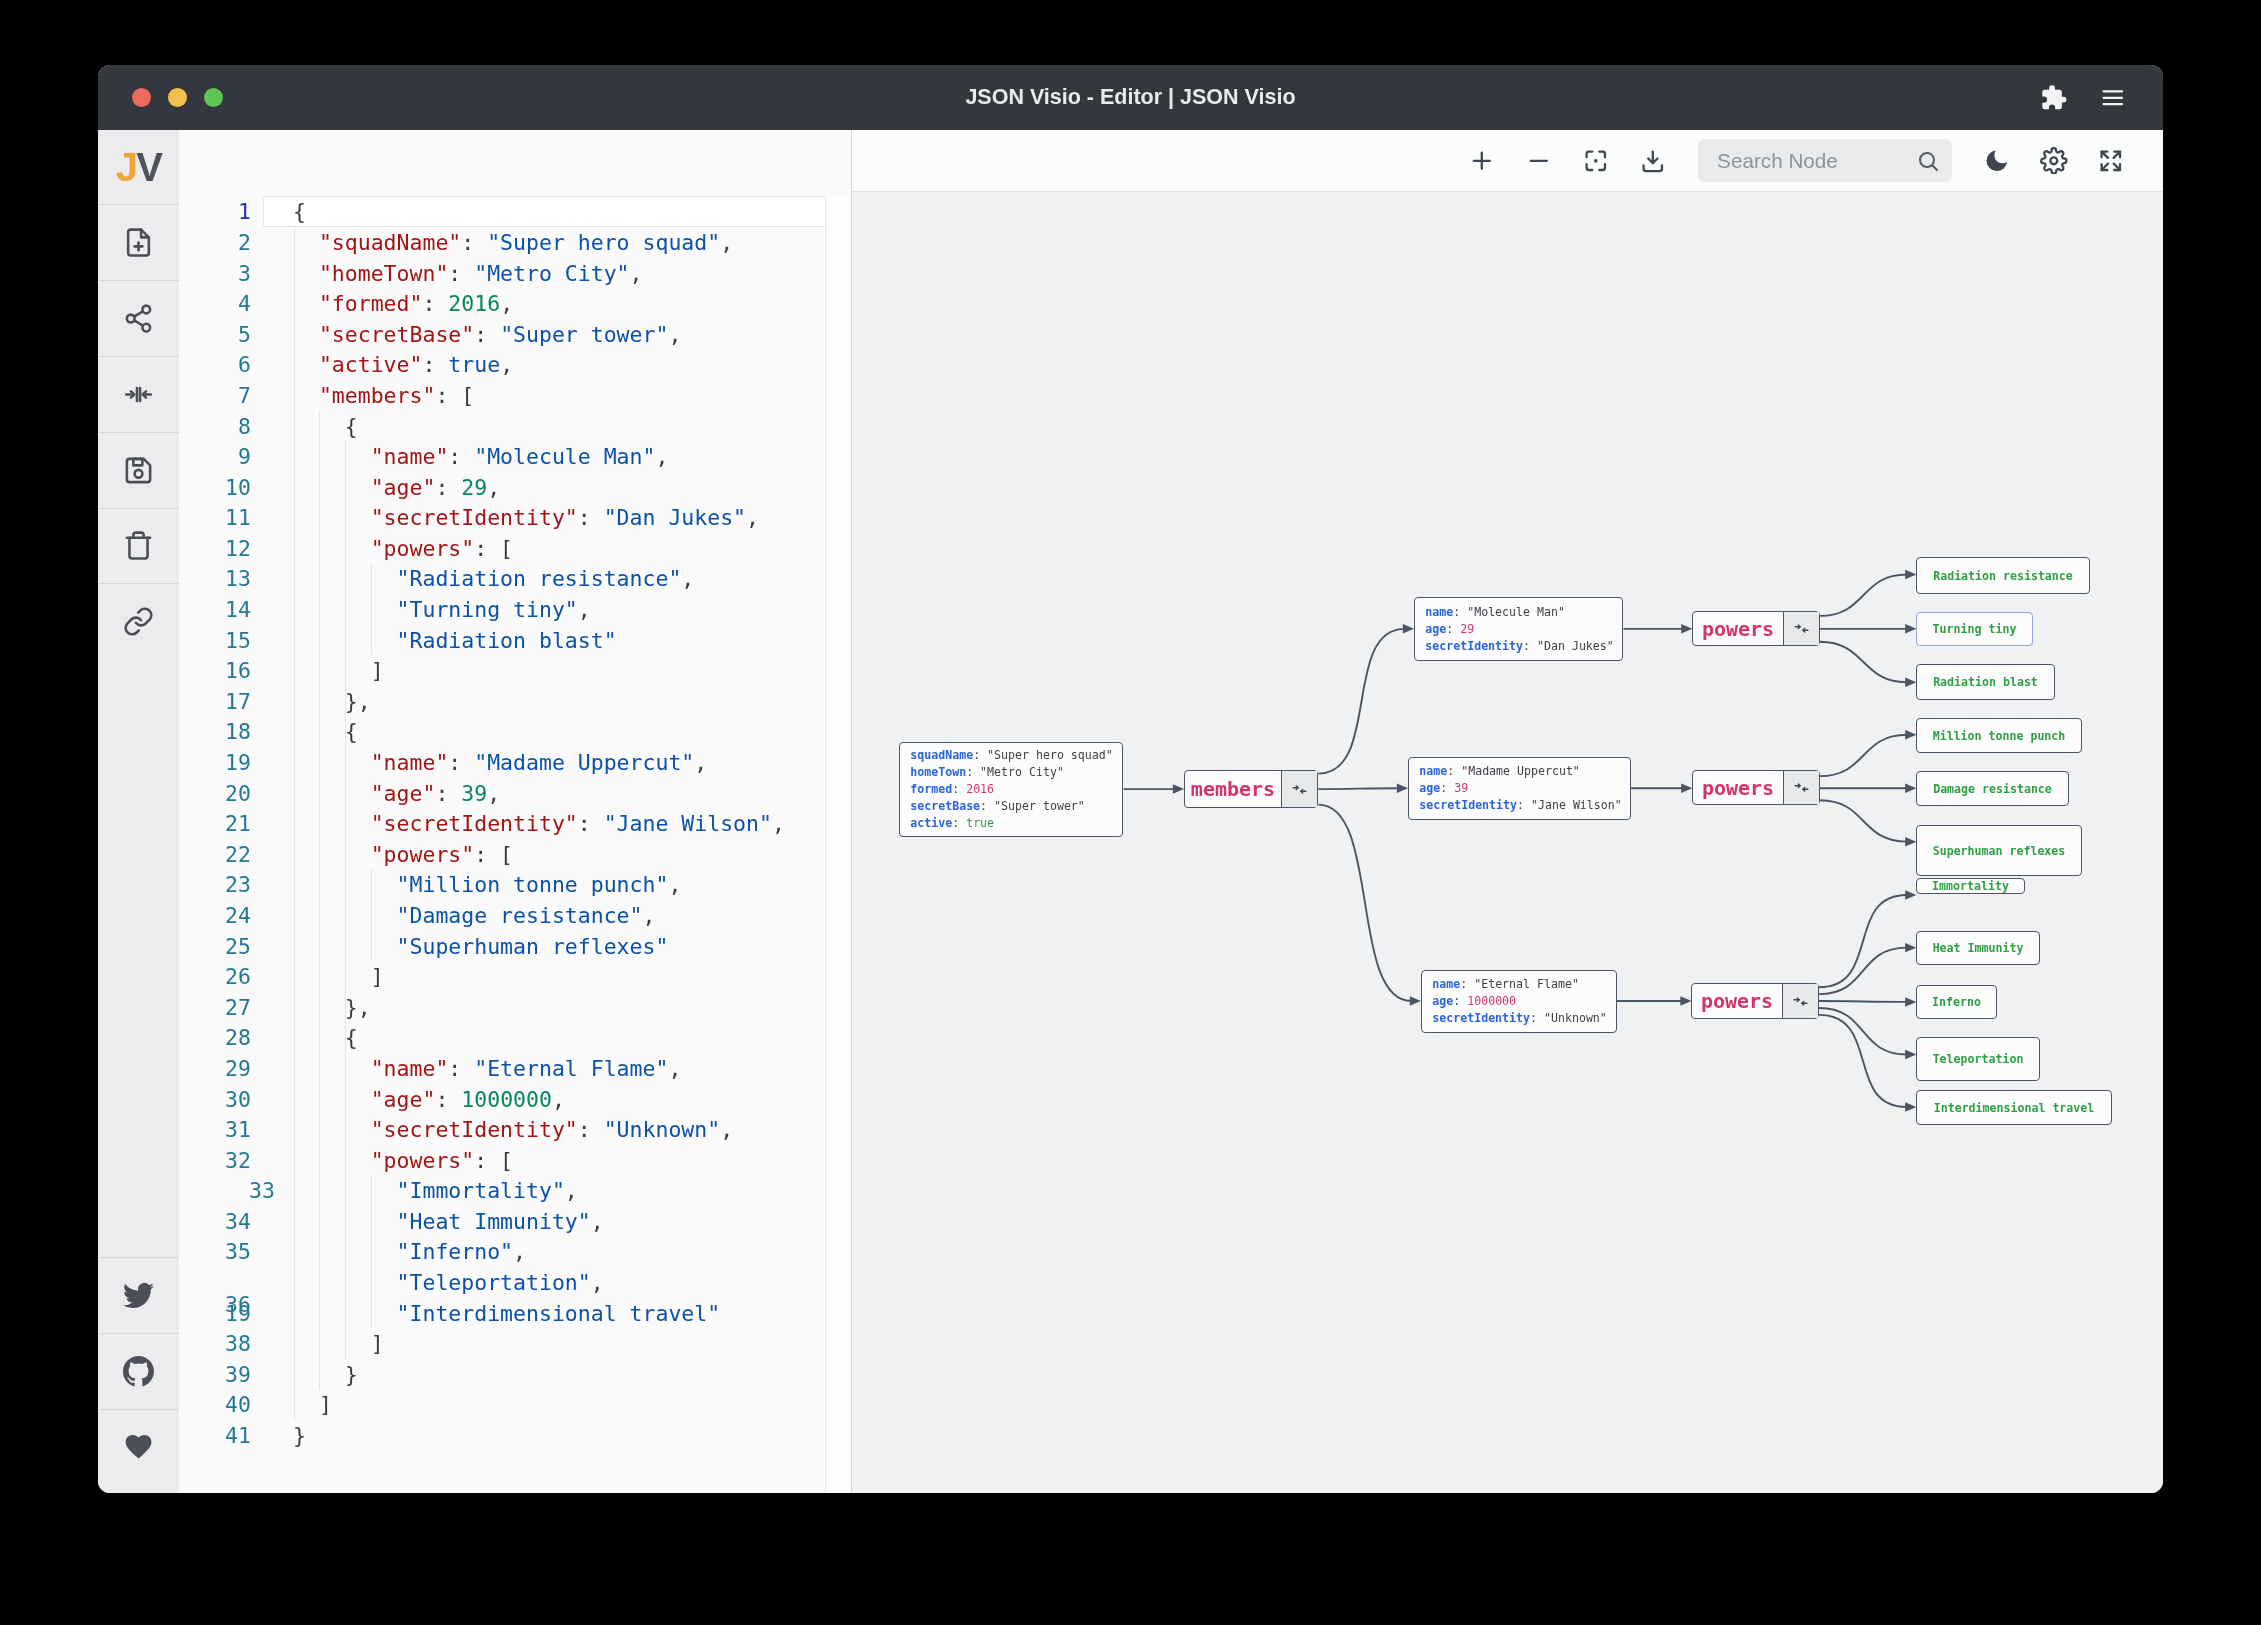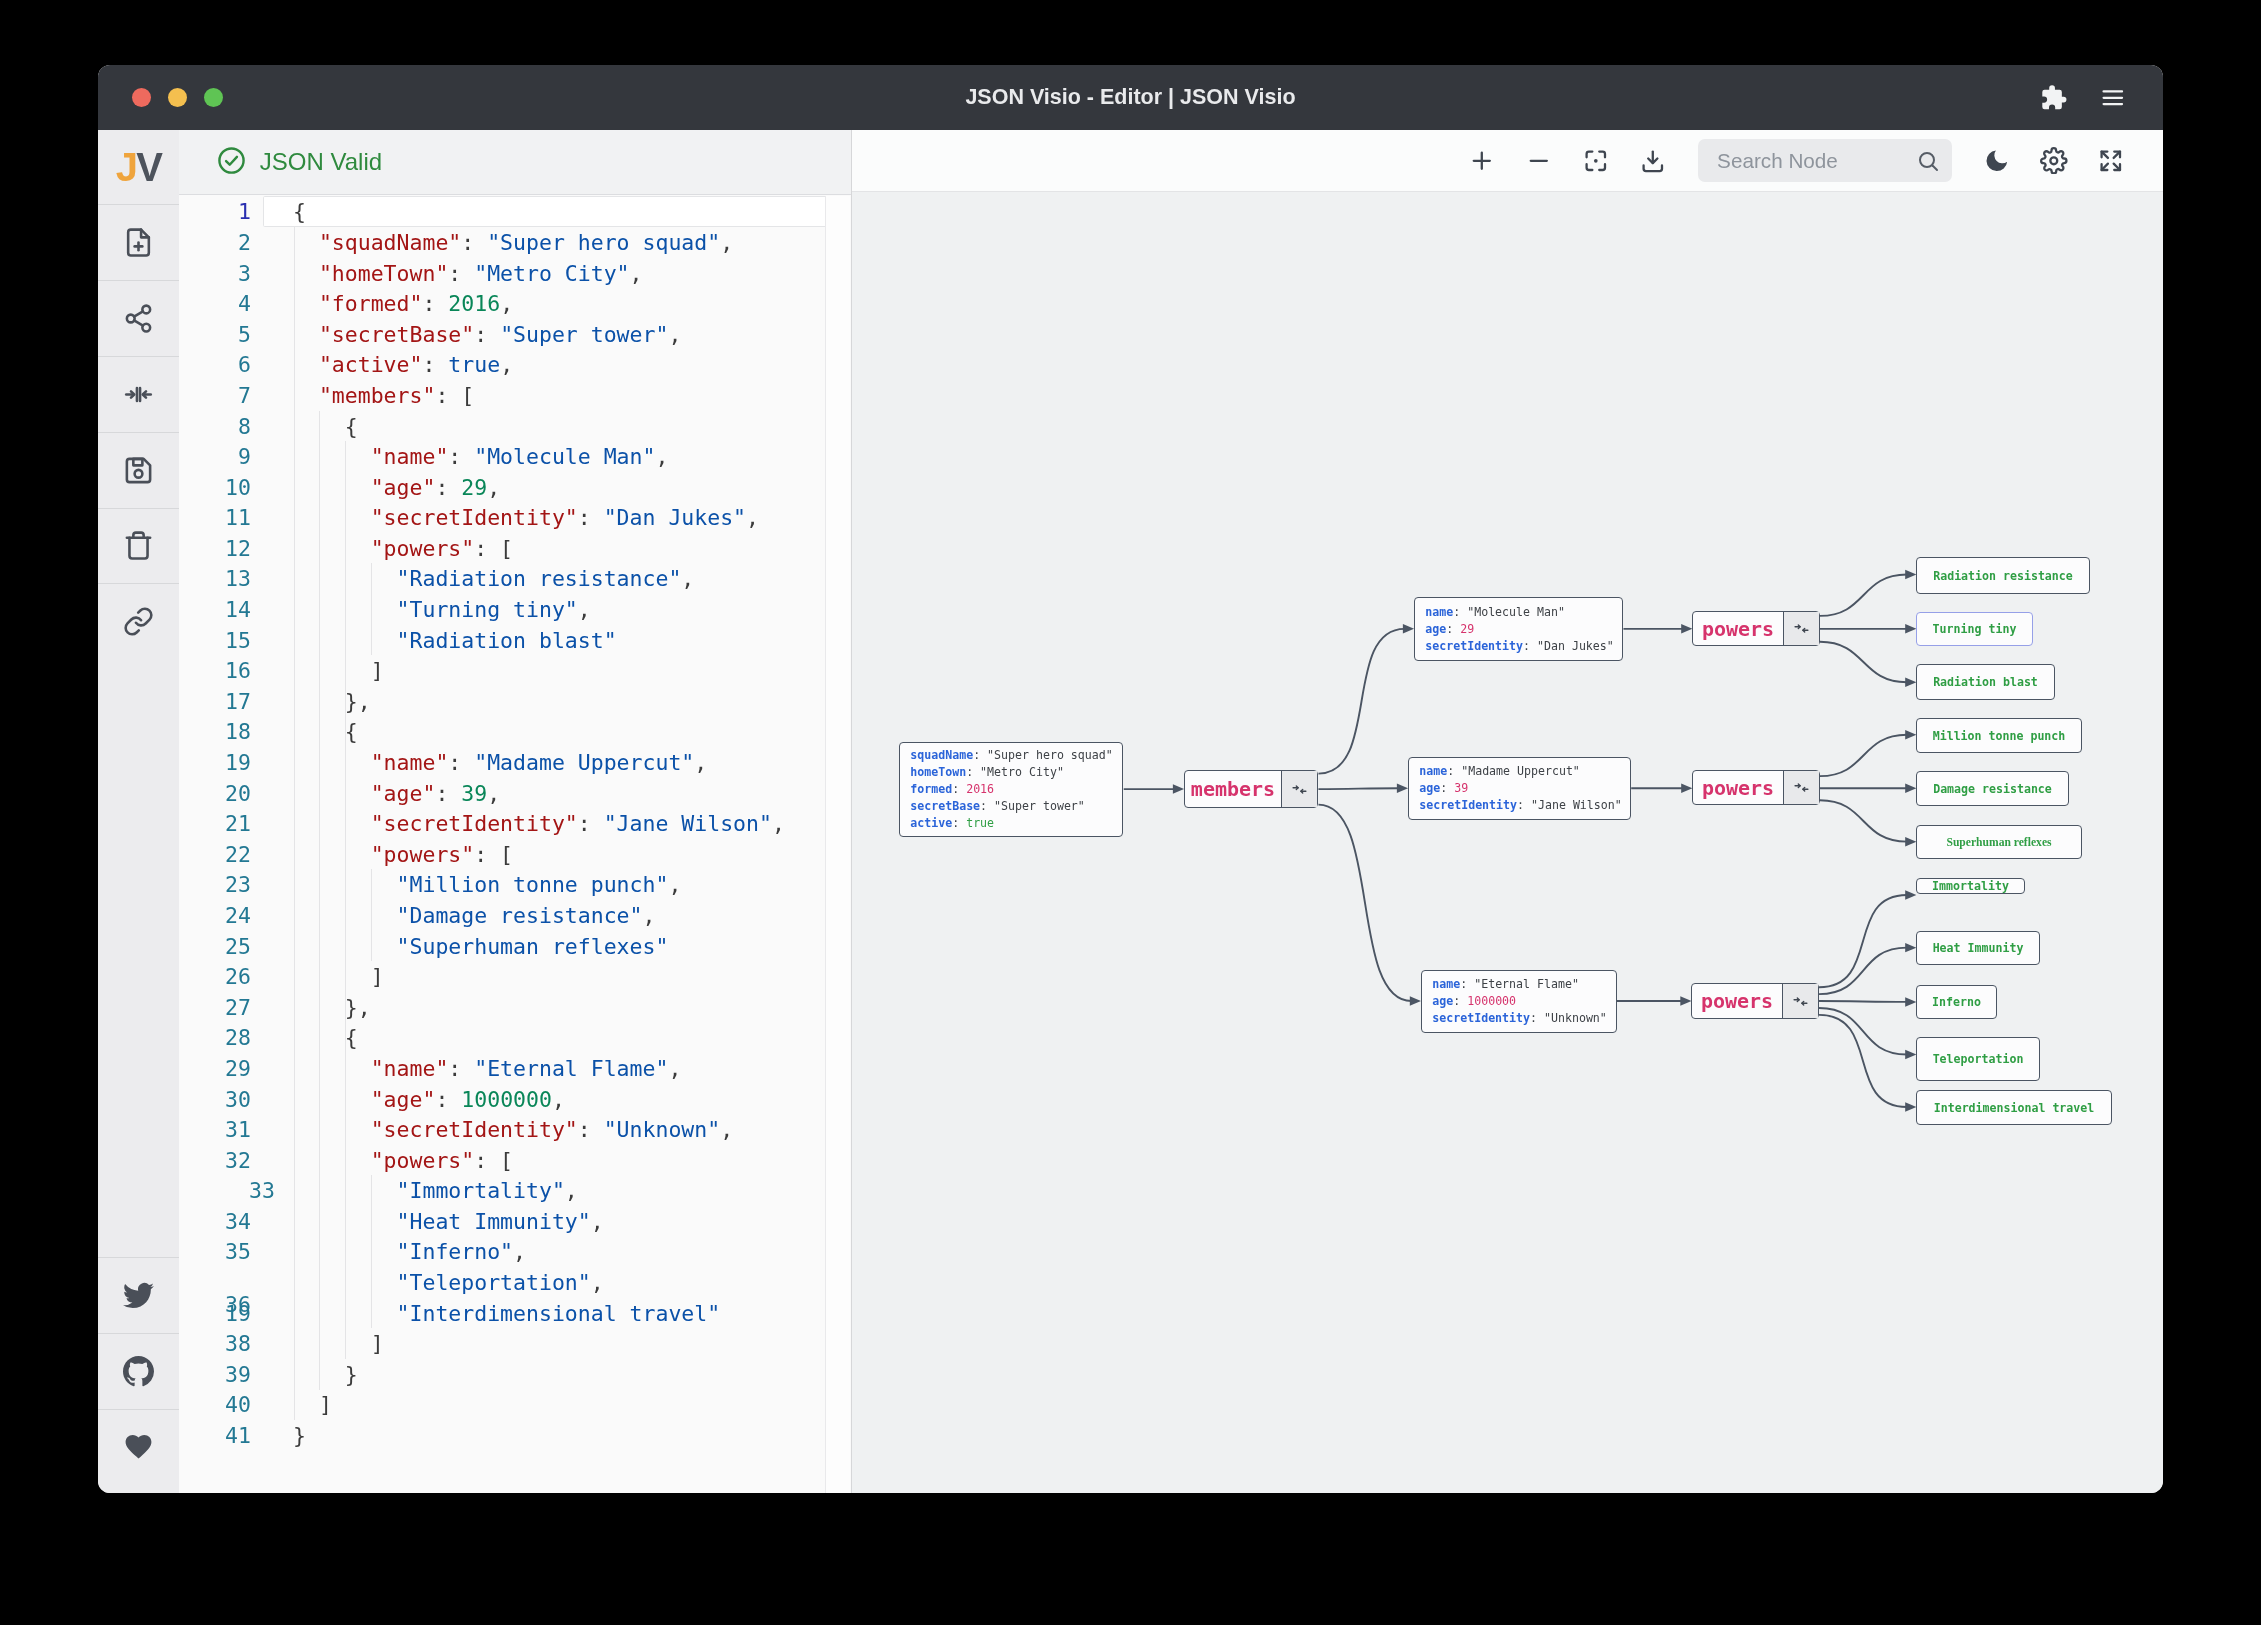--- a/index.html
+++ b/index.html
@@ -171,27 +171,20 @@
           <div class="side-sep"></div>
           <div class="side-item">
             <svg width="31" height="31" viewBox="0 0 24 24" fill="currentColor" stroke="none">
               <path d="M12 21.35l-1.45-1.32C5.4 15.36 2 12.28 2 8.5 2 5.42 4.42 3 7.5 3c1.74 0 3.41.81 4.5 2.09C13.09 3.81 14.76 3 16.5 3 19.58 3 22 5.42 22 8.5c0 3.78-3.4 6.86-8.55 11.54L12 21.35z"></path>
             </svg>
           </div>
         </div>
     </aside>
 
     <section class="editor">
-      <div class="editor-header">
-        <span id="check-icon" style="color: rgb(47, 138, 62);"><svg width="29" height="29" viewBox="0 0 24 24" fill="none" stroke="currentColor" stroke-width="2" stroke-linecap="round" stroke-linejoin="round">
-              <circle cx="12" cy="12" r="10"></circle>
-              <polyline points="7.5 12.5 10.5 15.5 16.5 9"></polyline>
-            </svg></span>
-        <span class="status" style="color: rgb(47, 138, 62);">JSON Valid</span>
-      </div>
       <div id="editor-body">
           <div class="cur-line" style="top: 66px;"></div>
           <div class="guide" style="left: 115px; top: 97px; height: 1193px;"></div>
           <div class="guide" style="left: 140px; top: 281px; height: 979px;"></div>
           <div class="guide" style="left: 166px; top: 311px; height: 918px;"></div>
           <div class="guide" style="left: 192px; top: 433px; height: 92px;"></div>
           <div class="guide" style="left: 192px; top: 739px; height: 92px;"></div>
           <div class="guide" style="left: 192px; top: 1045px; height: 153px;"></div>
           <div class="ln active" style="top: 66px;">1</div>
           <div class="code" style="top: 66px;"><span class="tok-p">{</span></div>
@@ -428,21 +421,21 @@
               <svg width="17" height="17" viewBox="0 0 24 24" fill="none" stroke="currentColor" stroke-width="2" stroke-linecap="round" stroke-linejoin="round">
                 <line x1="3" y1="9.5" x2="10" y2="9.5"></line>
                 <polyline points="7.5 7 10 9.5 7.5 12"></polyline>
                 <line x1="21" y1="14.5" x2="14" y2="14.5"></line>
                 <polyline points="16.5 12 14 14.5 16.5 17"></polyline>
               </svg>
             </div>
           </div>
           <div class="gnode leaf" style="left: 1064px; top: 588px; width: 166px; height: 35px;">Million tonne punch</div>
           <div class="gnode leaf" style="left: 1064px; top: 641px; width: 153px; height: 35px;">Damage resistance</div>
-          <div class="gnode leaf" style="left: 1064px; top: 695px; width: 166px; height: 34px; font-family: Liberation Serif, serif;">Superhuman reflexes</div>
+          <div class="gnode leaf" style="left: 1064px; top: 695px; width: 166px; height: 51px;">Superhuman reflexes</div>
           <div class="gnode obj" style="left: 569px; top: 840px; width: 196px; height: 63px;">
             <div class="grow"><span class="gk">name</span><span class="gp">: </span><span class="gs">"Eternal Flame"</span></div>
             <div class="grow"><span class="gk">age</span><span class="gp">: </span><span class="gn">1000000</span></div>
             <div class="grow"><span class="gk">secretIdentity</span><span class="gp">: </span><span class="gs">"Unknown"</span></div>
           </div>
           <div class="gnode parent" style="left: 839px; top: 853px; width: 128px; height: 36px;">
             <div class="plabel">powers</div>
             <div class="picon">
               <svg width="17" height="17" viewBox="0 0 24 24" fill="none" stroke="currentColor" stroke-width="2" stroke-linecap="round" stroke-linejoin="round">
                 <line x1="3" y1="9.5" x2="10" y2="9.5"></line>

